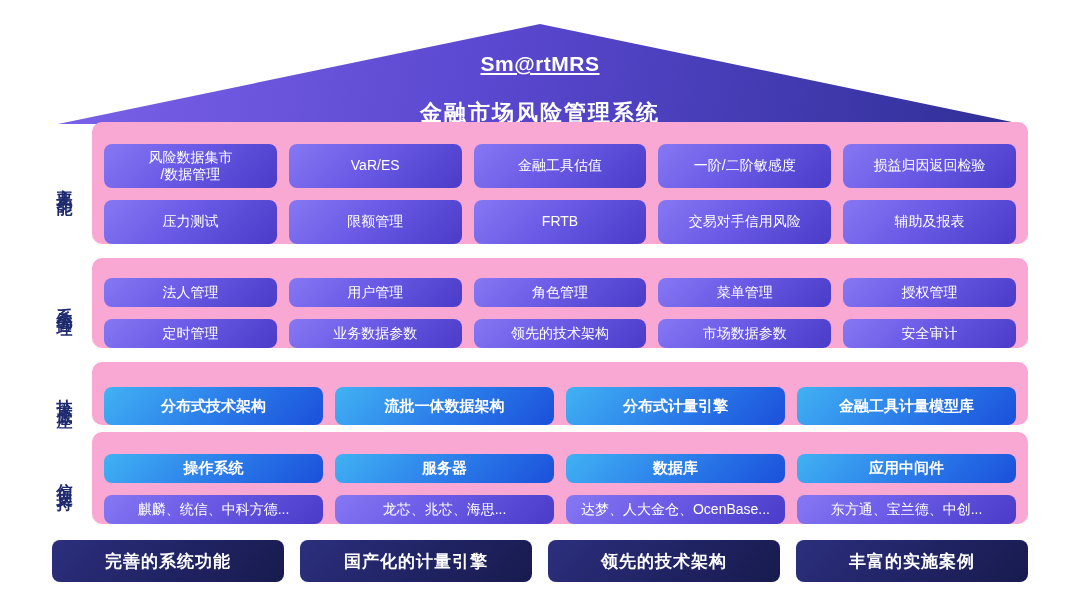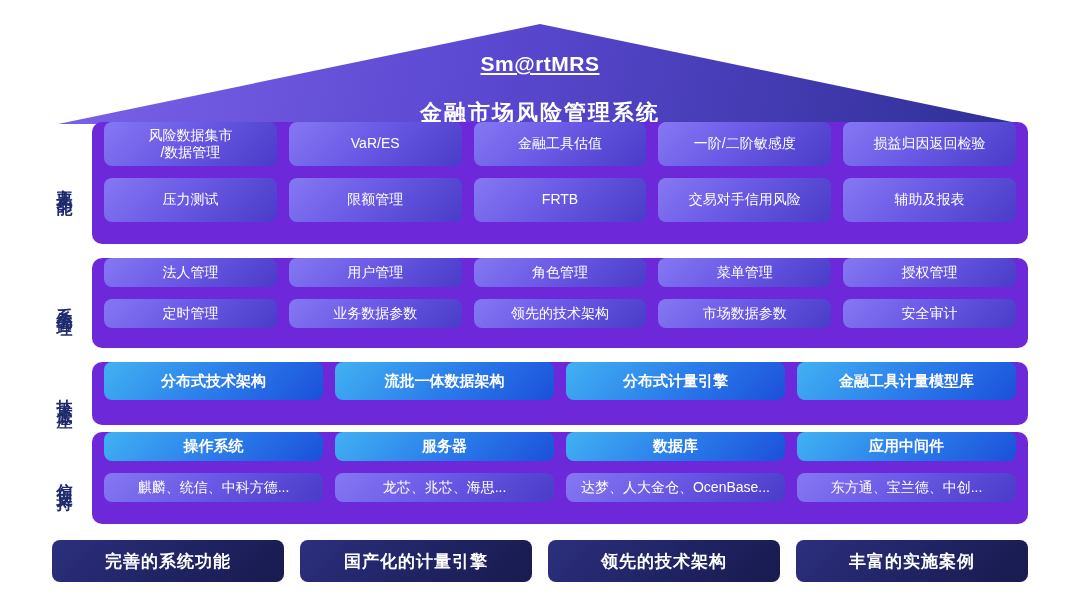--- a/index.html
+++ b/index.html
@@ -24,22 +24,22 @@
   .glabel {
     position: absolute; left: 50px; width: 28px;
     display: flex; align-items: center; justify-content: center;
     writing-mode: vertical-rl; text-orientation: upright;
     color: #1e2a6e; font-weight: bold; font-size: 16px; letter-spacing: 4px;
   }
 
   
   .gbox {
     position: absolute; left: 92px; width: 936px;
-    background: #6d28d9; border-radius: 10px;
-    display: flex; flex-direction: column; justify-content: flex-start;
+    background: #f9a8d4; border-radius: 10px;
+    display: flex; flex-direction: column; justify-content: flex-end;
     gap: 12px; padding: 0 12px;
   }
   .row { display: flex; gap: 12px; }
 
   .pill {
     flex: 1; display: flex; align-items: center; justify-content: center;
     color: #ffffff; border-radius: 8px; font-size: 14px; text-align: center;
     line-height: 1.25;
   }
   .pill.purple { background: linear-gradient(135deg, #8678f3 0%, #6a5ae6 45%, #4a3cc8 100%); }

